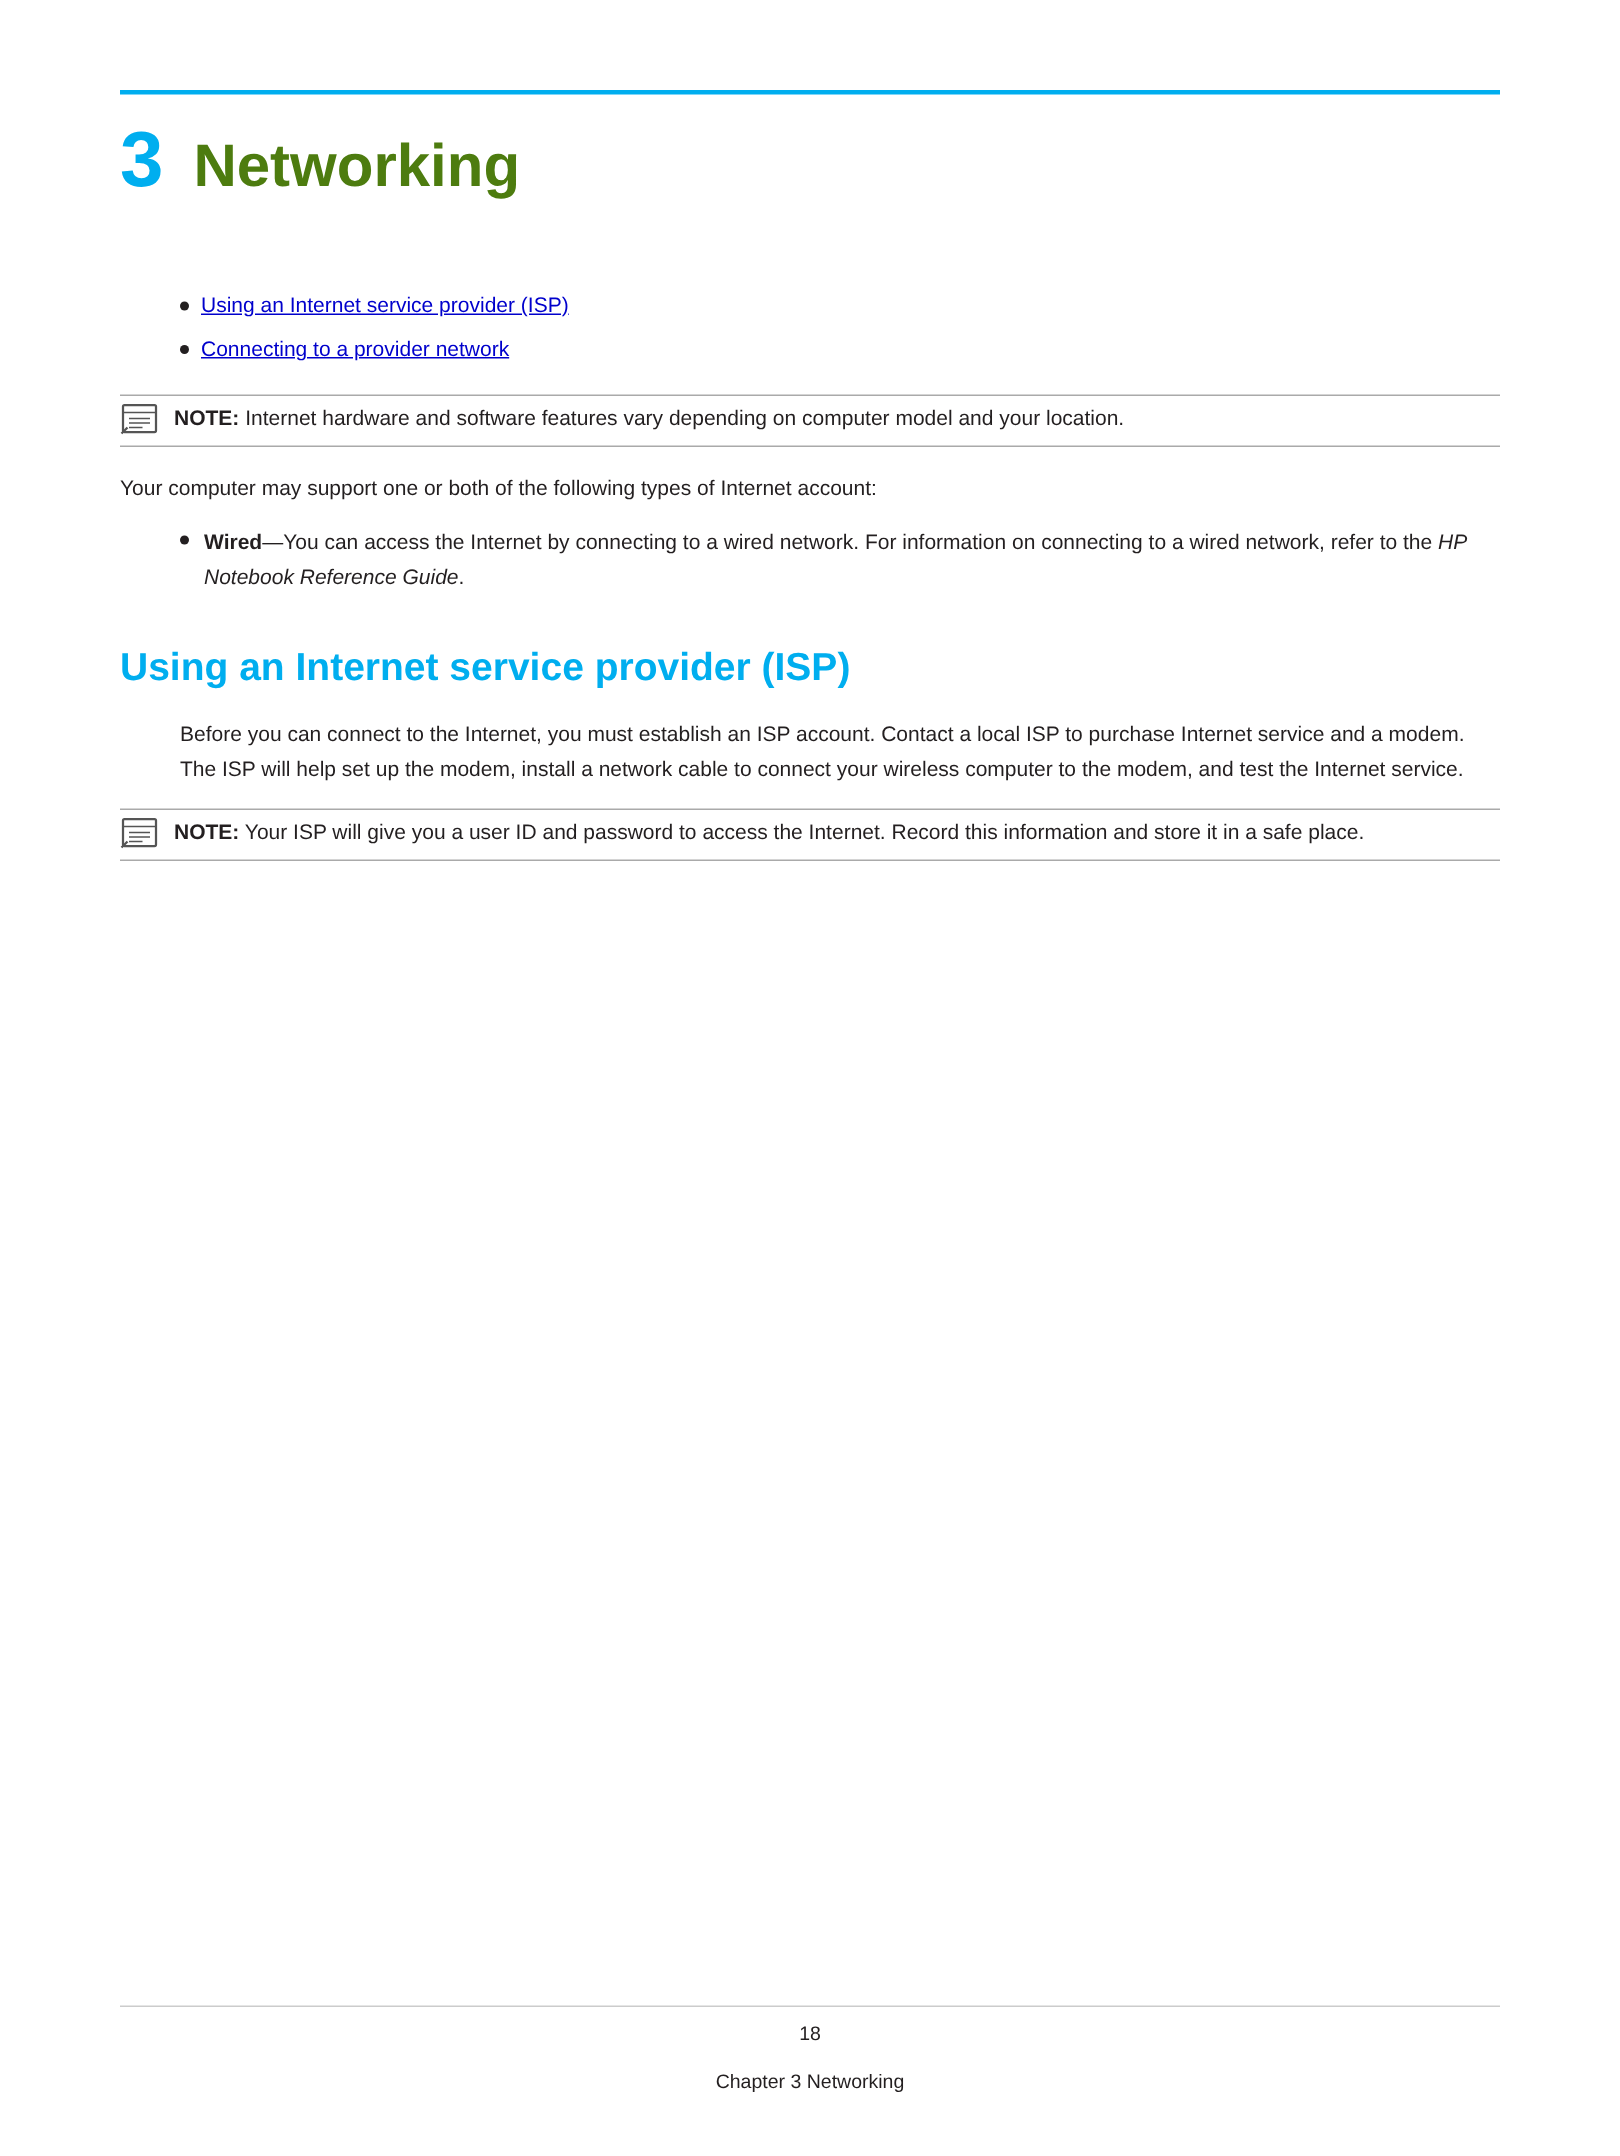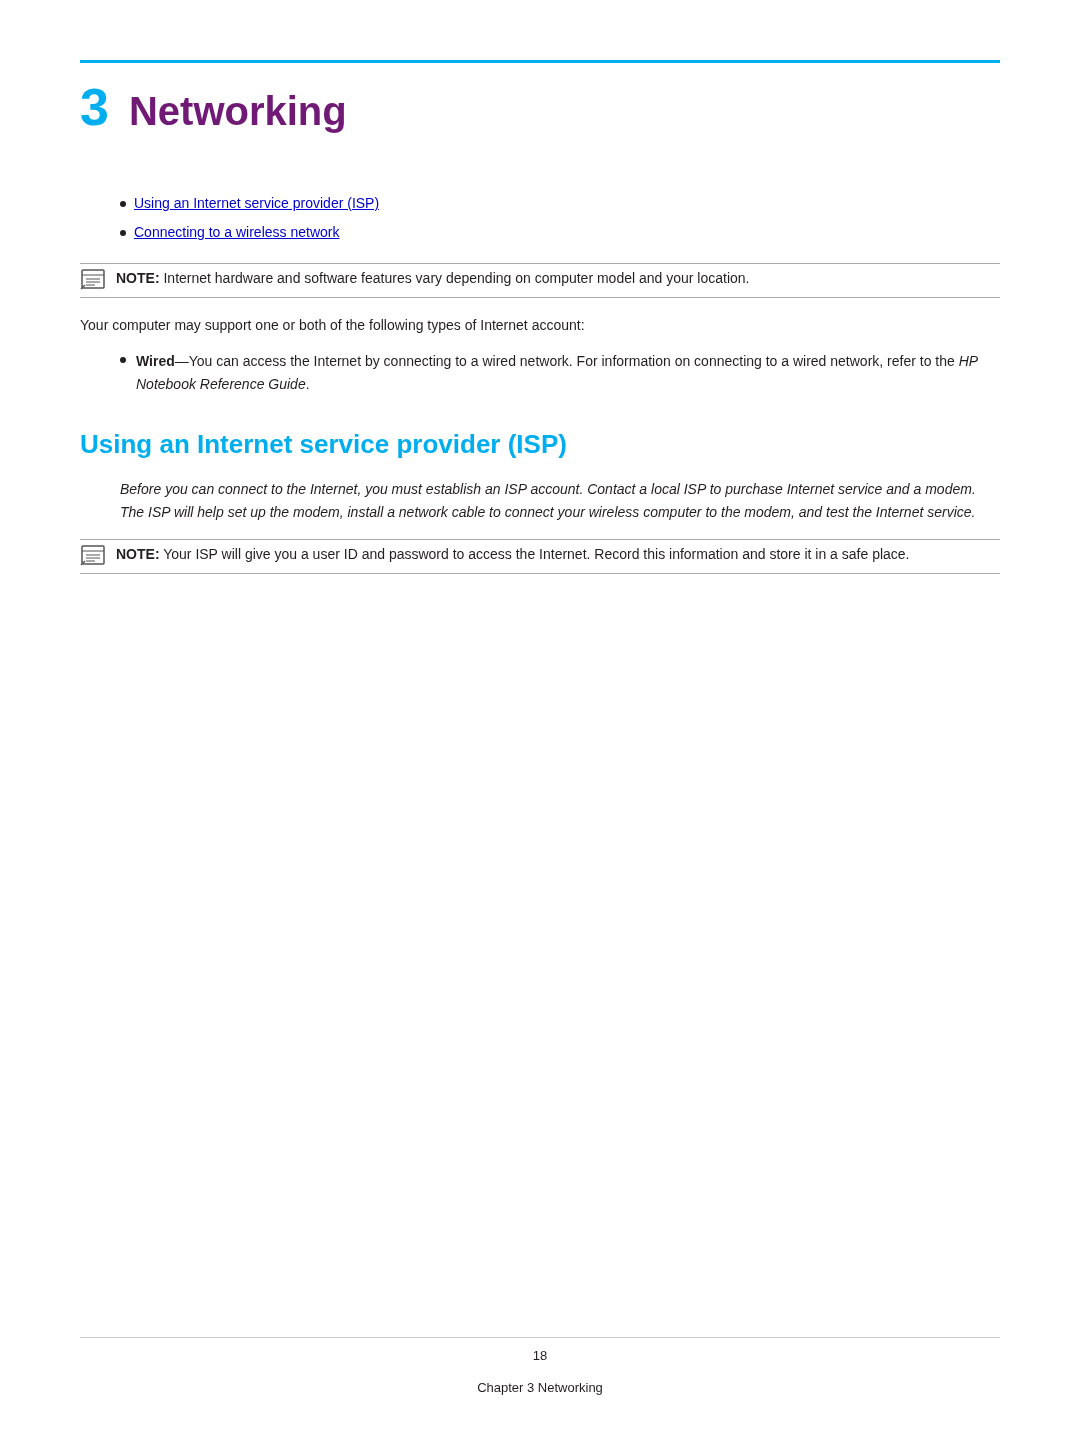--- a/index.html
+++ b/index.html
@@ -35,21 +35,21 @@
     .chapter-number {
       font-size: 52px;
       font-weight: bold;
       color: #00aeef;
       line-height: 1;
     }
 
     .chapter-title {
       font-size: 40px;
       font-weight: bold;
-      color: #701a75;
+      color: #4d7c0f;
       line-height: 1;
     }
 
     .toc-list {
       list-style: none;
       margin: 0 0 20px 40px;
     }
 
     .toc-list li {
       margin-bottom: 8px;
@@ -131,21 +131,20 @@
       font-size: 26px;
       font-weight: bold;
       color: #00aeef;
       margin: 30px 0 14px 0;
     }
 
     .section-body {
       margin: 0 0 14px 40px;
       font-size: 14px;
       line-height: 1.6;
-      font-style: italic;
     }
 
     .footer {
       position: absolute;
       bottom: 40px;
       left: 80px;
       right: 80px;
       border-top: 1px solid #cccccc;
       padding-top: 8px;
       display: flex;
@@ -188,21 +187,21 @@
     <span class="chapter-title">Networking</span>
   </div>
 
   <ul class="toc-list">
     <li>
       <span class="bullet"></span>
       <a href="#isp">Using an Internet service provider (ISP)</a>
     </li>
     <li>
       <span class="bullet"></span>
-      <a href="#wireless">Connecting to a wireless network</a>
+      <a href="#wireless">Connecting to a provider network</a>
     </li>
   </ul>
 
   <div class="note-box">
     <span class="note-icon">
       <svg viewBox="0 0 28 24" fill="none" xmlns="http://www.w3.org/2000/svg">
         <rect x="2" y="1" width="22" height="18" rx="1" stroke="#555" stroke-width="1.5" fill="white"></rect>
         <line x1="2" y1="6" x2="24" y2="6" stroke="#555" stroke-width="1"></line>
         <line x1="6" y1="10" x2="20" y2="10" stroke="#555" stroke-width="1"></line>
         <line x1="6" y1="13" x2="20" y2="13" stroke="#555" stroke-width="1"></line>

